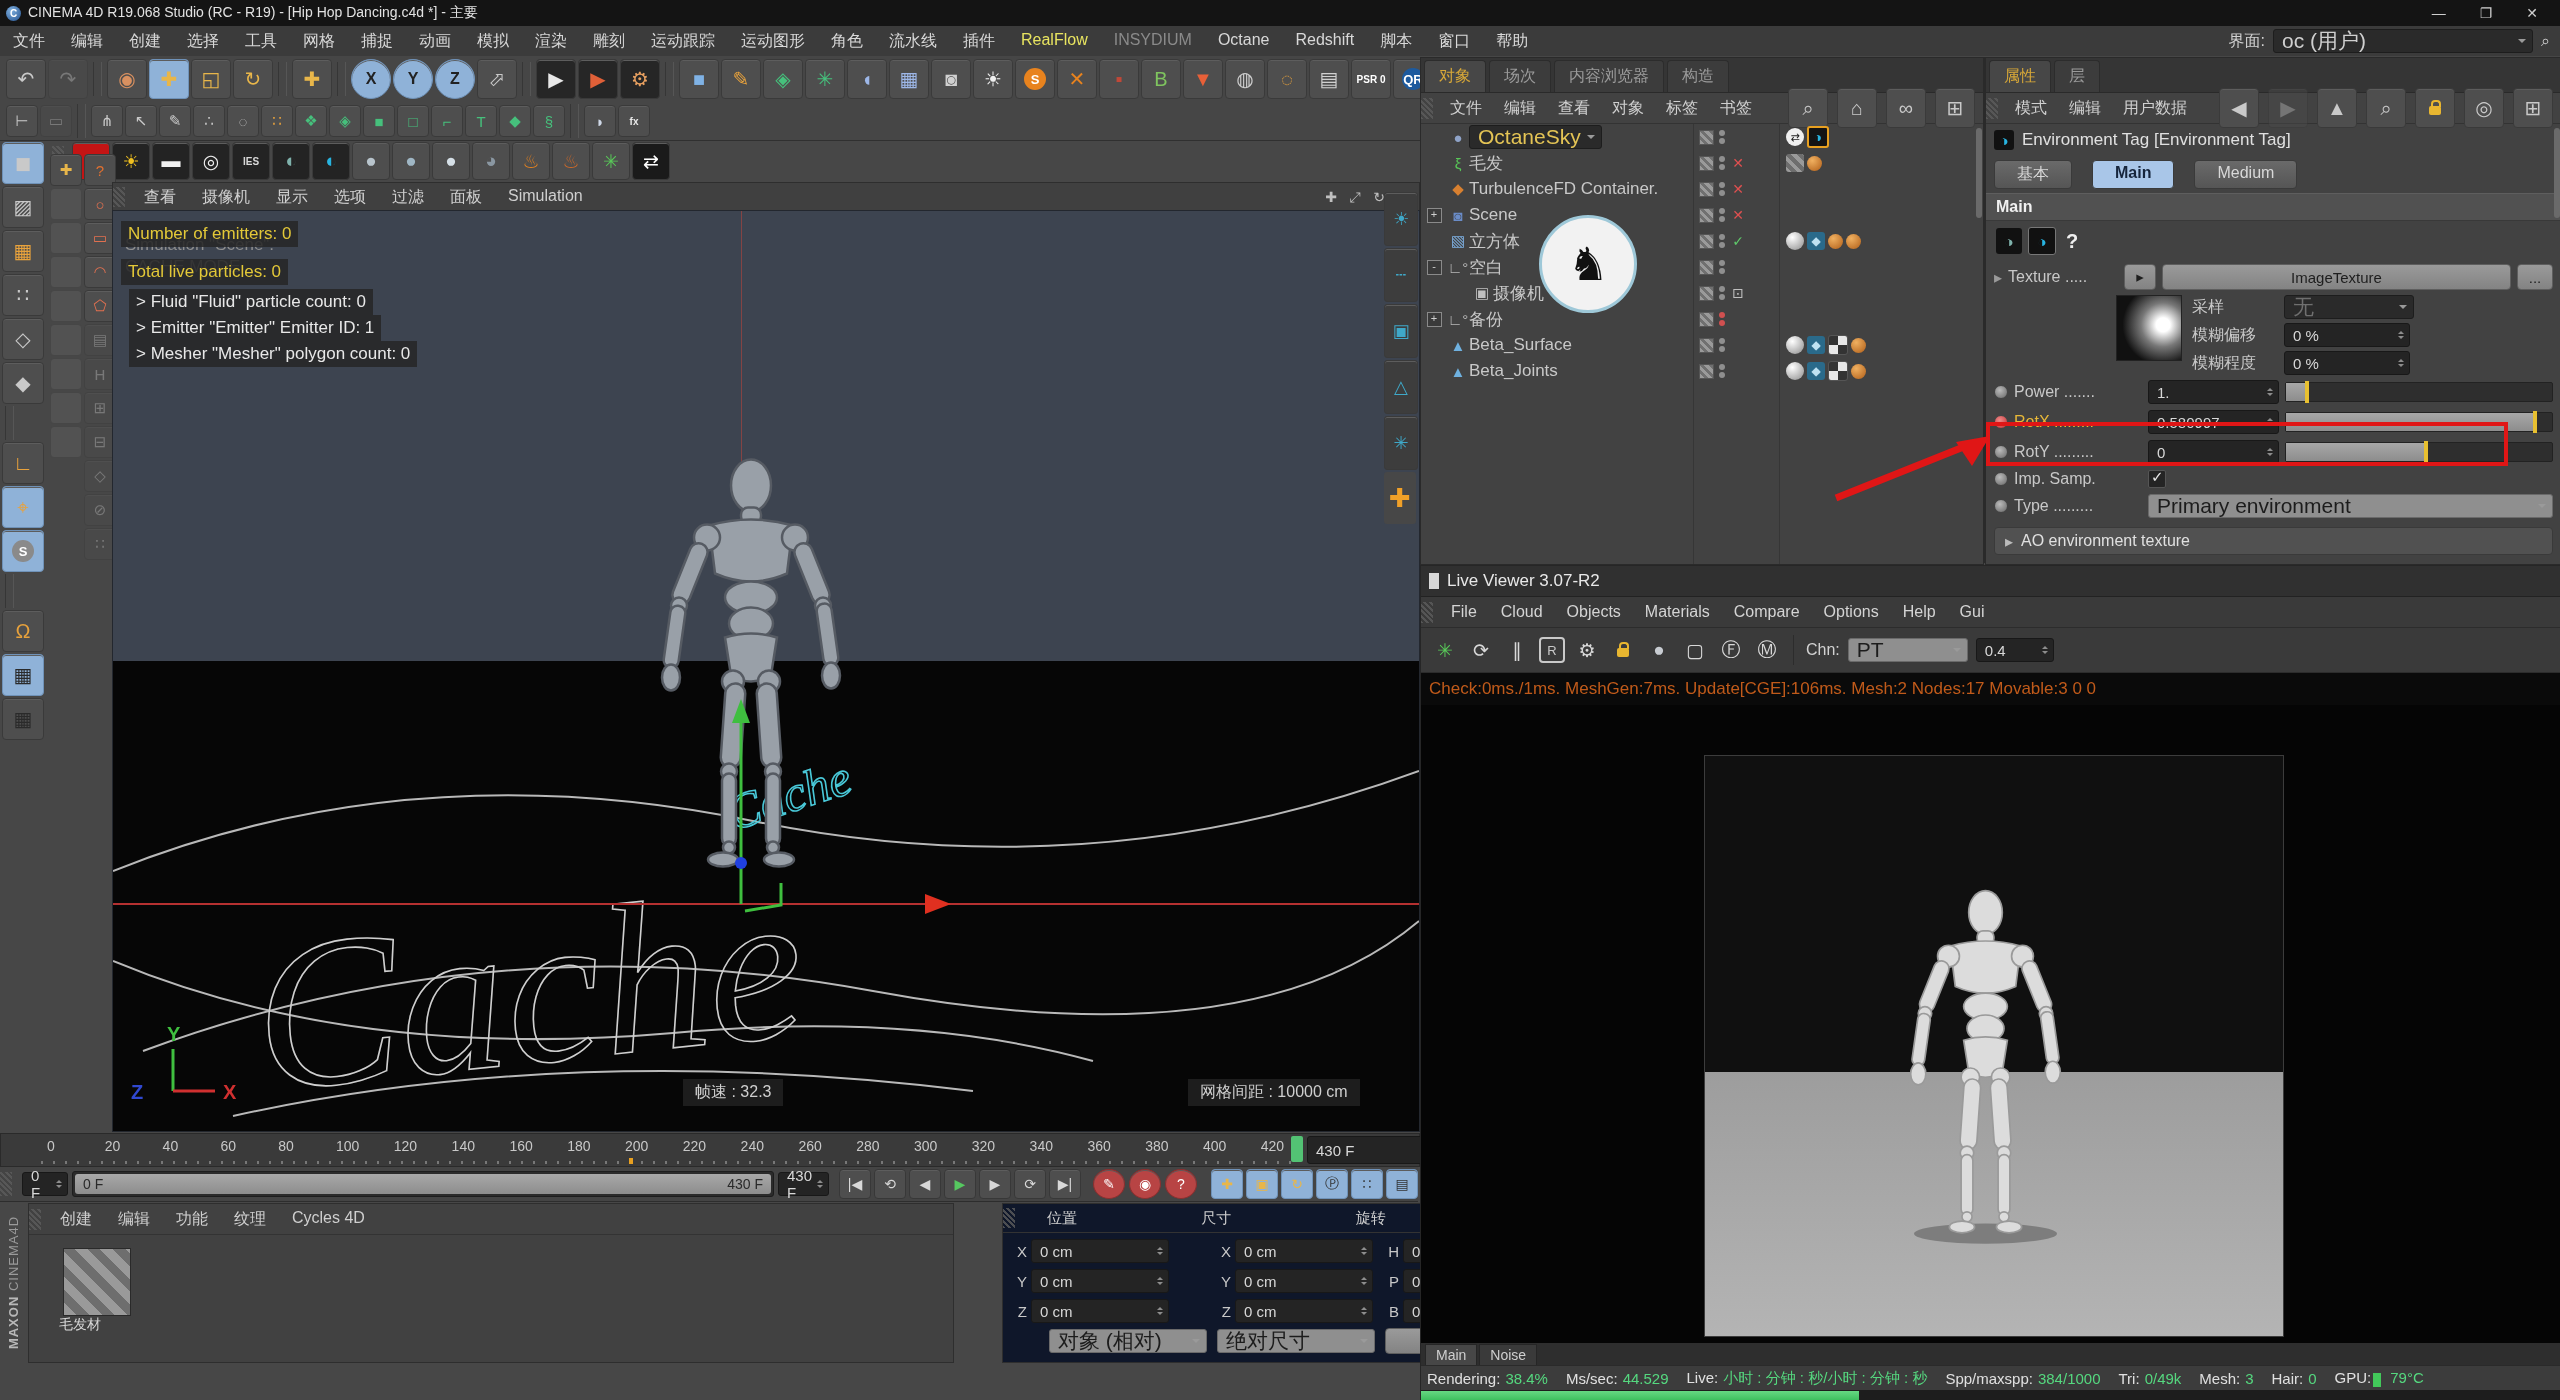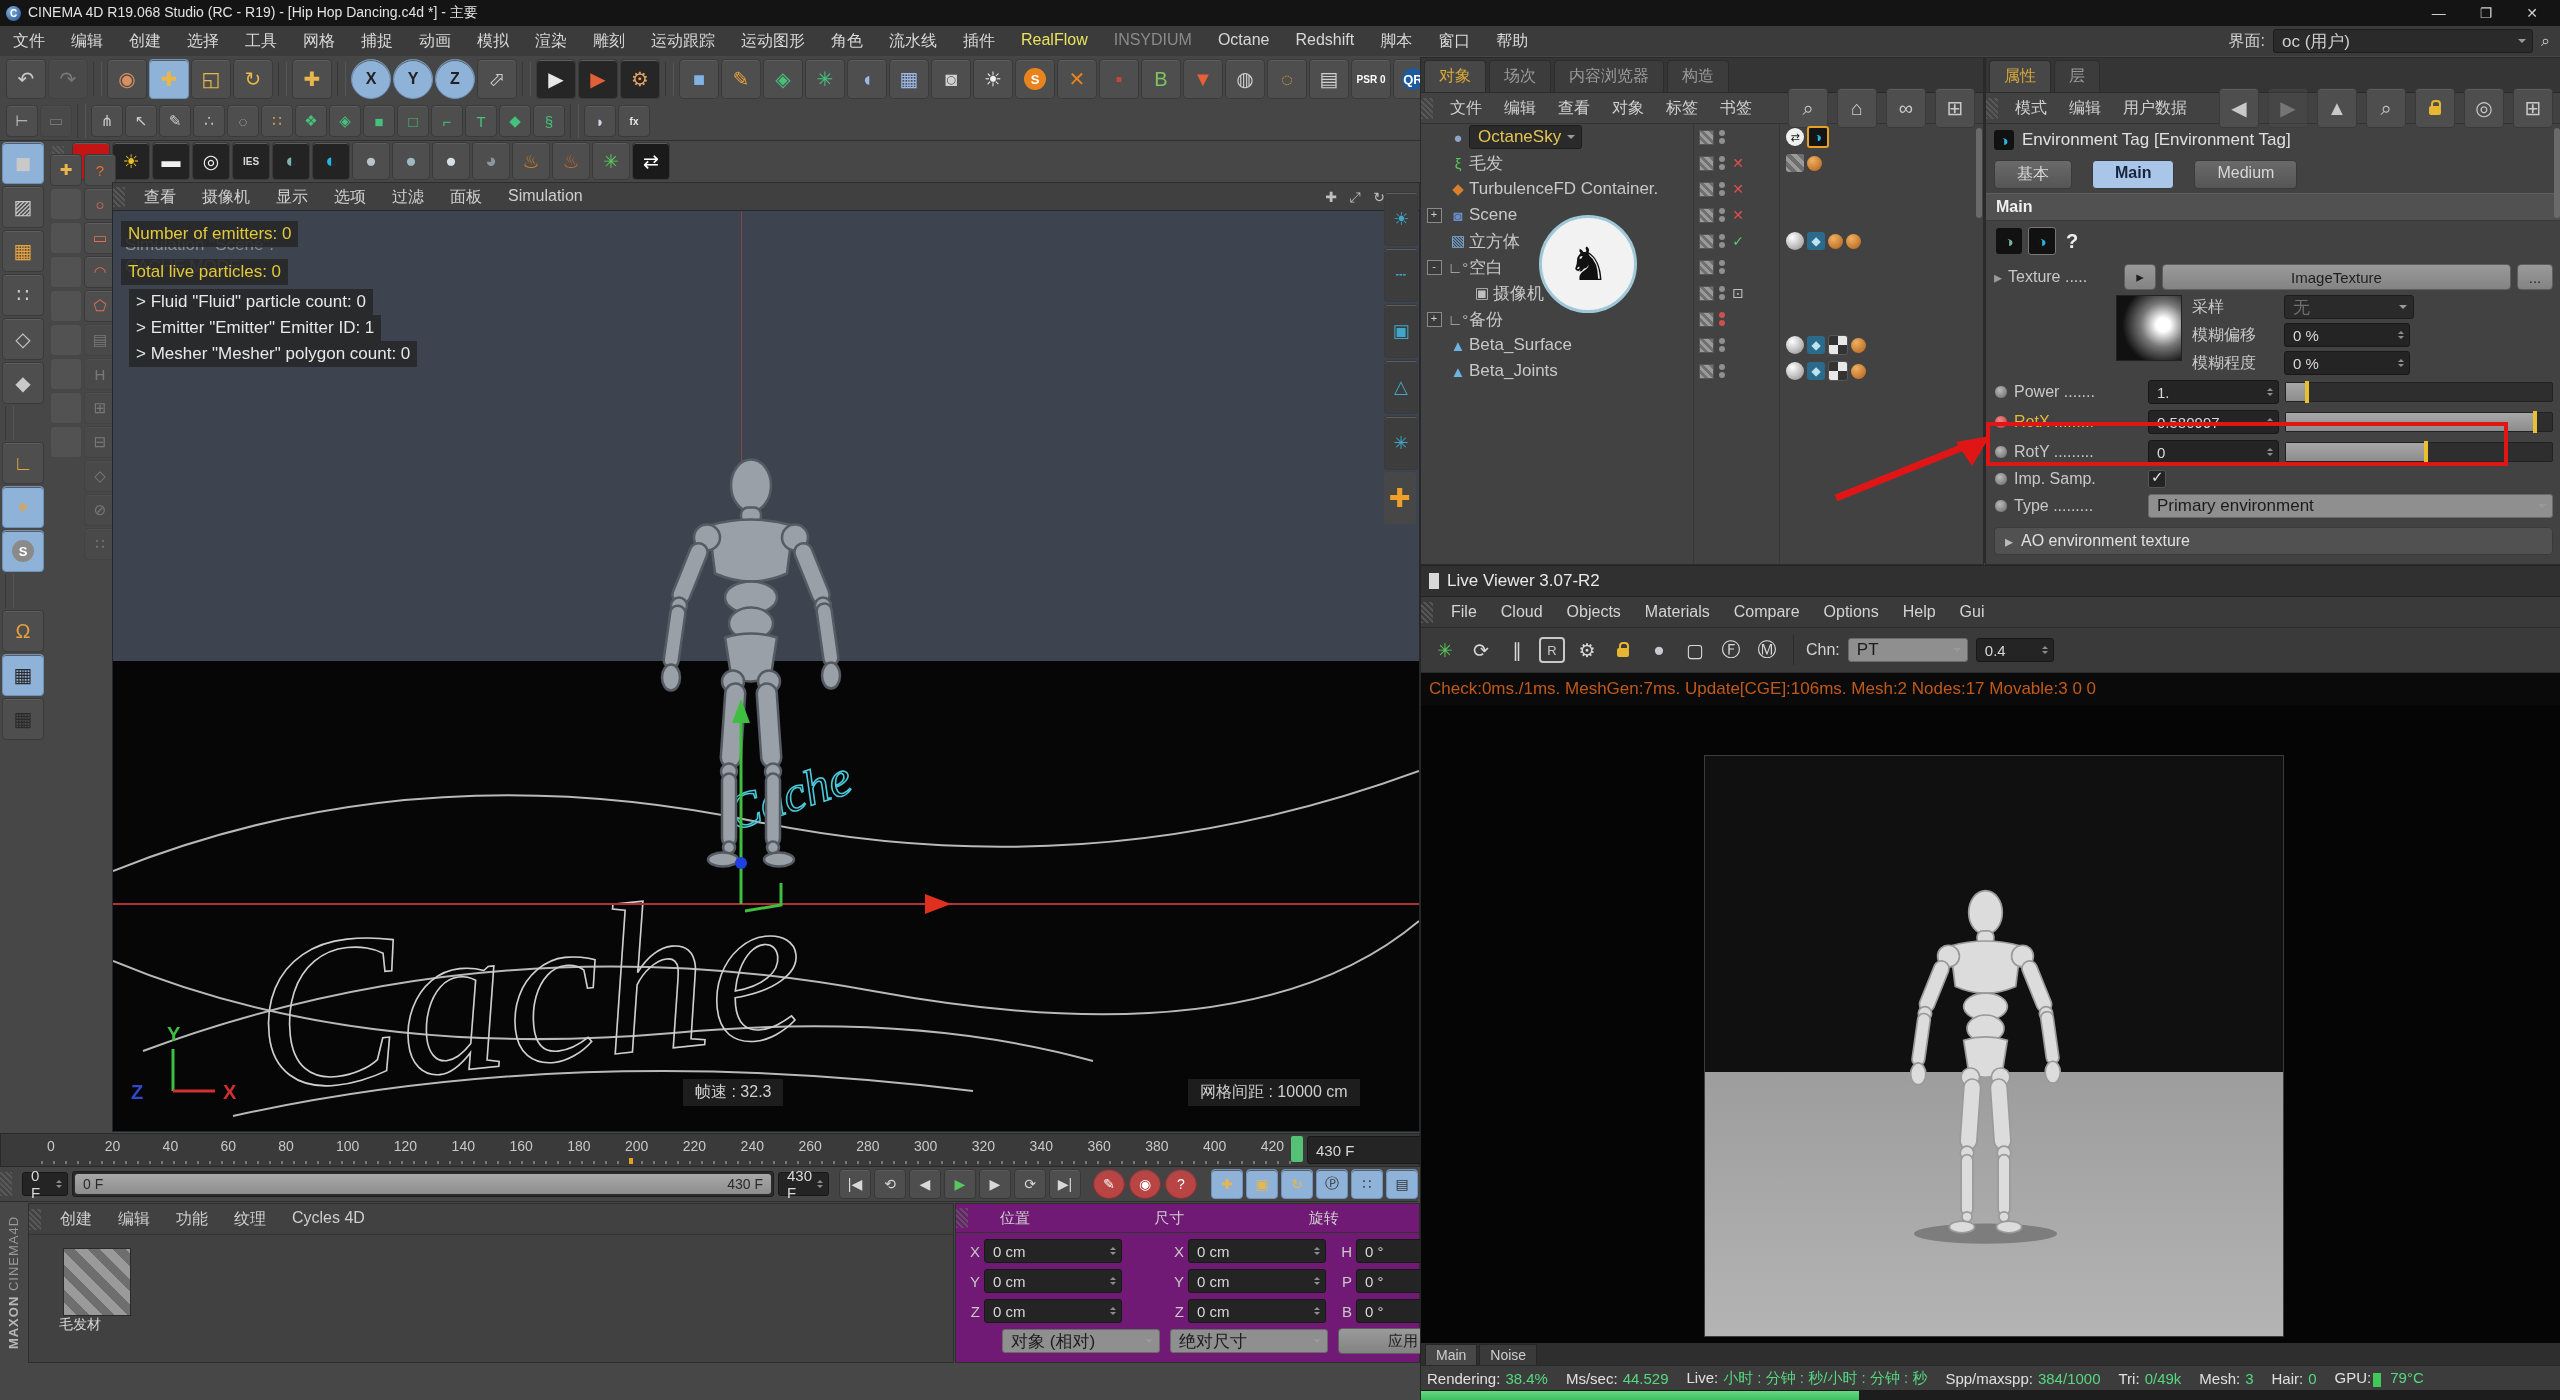--- a/index.html
+++ b/index.html
@@ -13,21 +13,21 @@
            color:#fff;font-size:10px;font-weight:bold;display:flex;align-items:center;justify-content:center;}
   .winbtns{margin-left:auto;display:flex;gap:34px;padding-right:22px;color:#cfcfcf;font-size:14px;}
   .winbtns span{cursor:default;}
   
   .menubar{left:0;top:26px;width:2560px;height:30px;background:#3b3b3b;border-bottom:1px solid #2b2b2b;display:flex;align-items:center;font-size:16px;}
   .menubar .mi{padding:0 13px;color:#d8d8d8;}
   .iface{margin-left:auto;display:flex;align-items:center;gap:8px;padding-right:10px;}
   .iface .sel{width:230px;}
   
   .sel{background:#2a2a2a;border:1px solid #1d1d1d;border-radius:3px;color:#cfcfcf;height:22px;display:flex;align-items:center;
-       padding:0 20px 0 8px;position:relative;font-size:17px;}
+       padding:0 20px 0 8px;position:relative;font-size:21px;}
   .sel::after{content:"";position:absolute;right:6px;top:9px;border:4px solid transparent;border-top-color:#9a9a9a;}
   .sel.light{background:#8f8f8f;color:#1c1c1c;border-color:#6a6a6a;}
   .sel.dis{color:#6f6f6f;}
   .spinbox{background:#242424;border:1px solid #181818;border-radius:3px;color:#d8d8d8;height:22px;display:flex;align-items:center;
        padding:0 16px 0 8px;position:relative;font-size:15px;}
   .spinbox::before{content:"";position:absolute;right:5px;top:4px;border:3.5px solid transparent;border-bottom-color:#8d8d8d;}
   .spinbox::after{content:"";position:absolute;right:5px;bottom:4px;border:3.5px solid transparent;border-top-color:#8d8d8d;}
   
   .tbar{display:flex;align-items:center;gap:2px;padding-left:6px;}
   .tb1{left:0;top:56px;width:2560px;height:46px;background:#464646;border-bottom:1px solid #383838;}
@@ -90,21 +90,21 @@
   
   .brand{left:0;top:1203px;width:28px;height:158px;display:flex;align-items:center;justify-content:center;}
   .brand .vtxt{transform:rotate(-90deg);white-space:nowrap;color:#9a9a9a;font-size:13px;letter-spacing:1px;}
   .brand b{color:#b8b8b8;}
   .mats{left:28px;top:1203px;width:924px;height:158px;background:#414141;border:1px solid #2e2e2e;}
   .mmenu{height:30px;display:flex;align-items:center;font-size:16px;border-bottom:1px solid #333;}
   .mmenu .mi{padding:0 13px;color:#cfcfcf;}
   .mthumb{position:absolute;left:34px;top:44px;width:66px;height:66px;border:1px solid #2a2a2a;
       background:repeating-linear-gradient(45deg,#9a9a9a 0 9px,#6e6e6e 9px 18px);}
   .mname{position:absolute;left:30px;top:112px;width:74px;font-size:14px;color:#d8d8d8;overflow:hidden;white-space:nowrap;}
-  .coords{left:955px;top:1203px;width:463px;height:158px;background:#701a75;border:1px solid #2e2e2e;font-size:15px;}
+  .coords{left:1002px;top:1203px;width:463px;height:158px;background:#0f172a;border:1px solid #2e2e2e;font-size:15px;}
   .cghead{display:flex;height:28px;align-items:center;border-bottom:1px solid #333;}
   .cghead span{color:#cfcfcf;}
   .crow{display:flex;align-items:center;gap:4px;margin-top:6px;}
   .clabel{width:14px;text-align:right;color:#c8c8c8;}
   .cfield{width:112px;}
   .cfoot{height:24px;}
   .btn{background:linear-gradient(#9a9a9a,#838383);color:#1e1e1e;border:1px solid #5e5e5e;border-radius:4px;height:24px;
       display:flex;align-items:center;justify-content:center;font-size:15px;}
   .statusbar{left:0;top:1361px;width:1418px;height:39px;background:#3b3b3b;border-top:1px solid #272727;display:flex;align-items:center;font-size:17px;color:#d0d0d0;}
   

